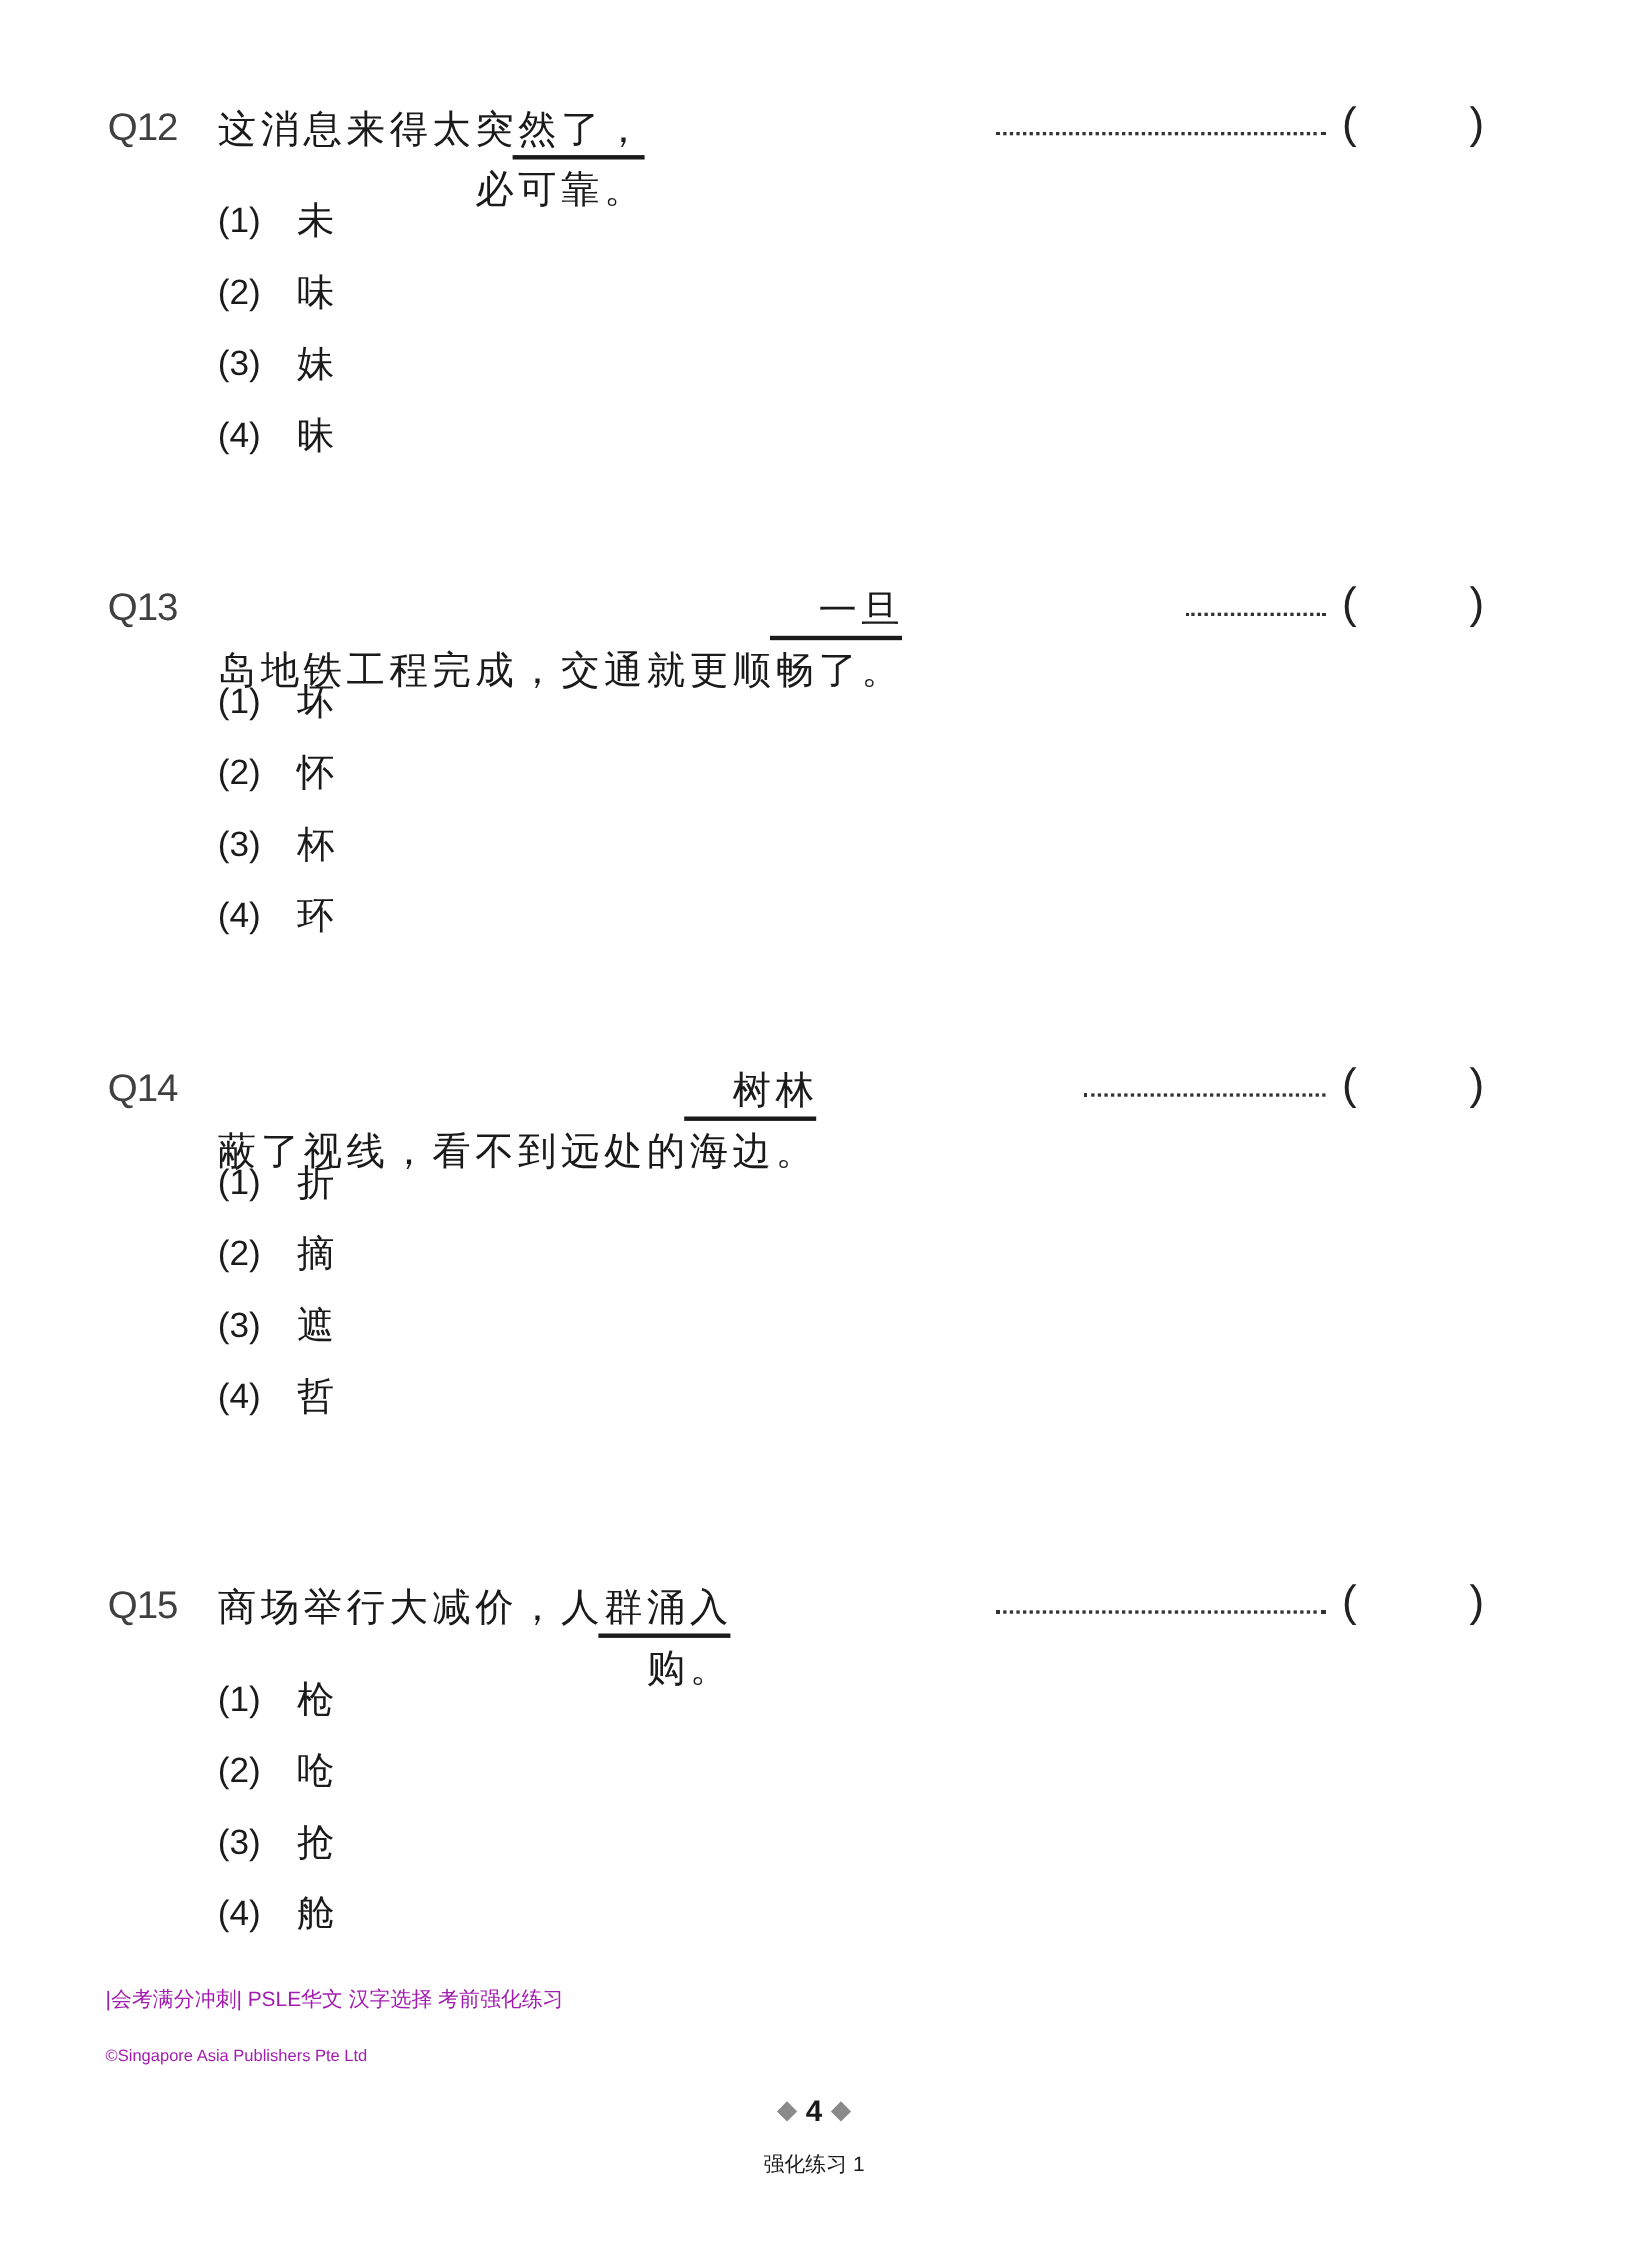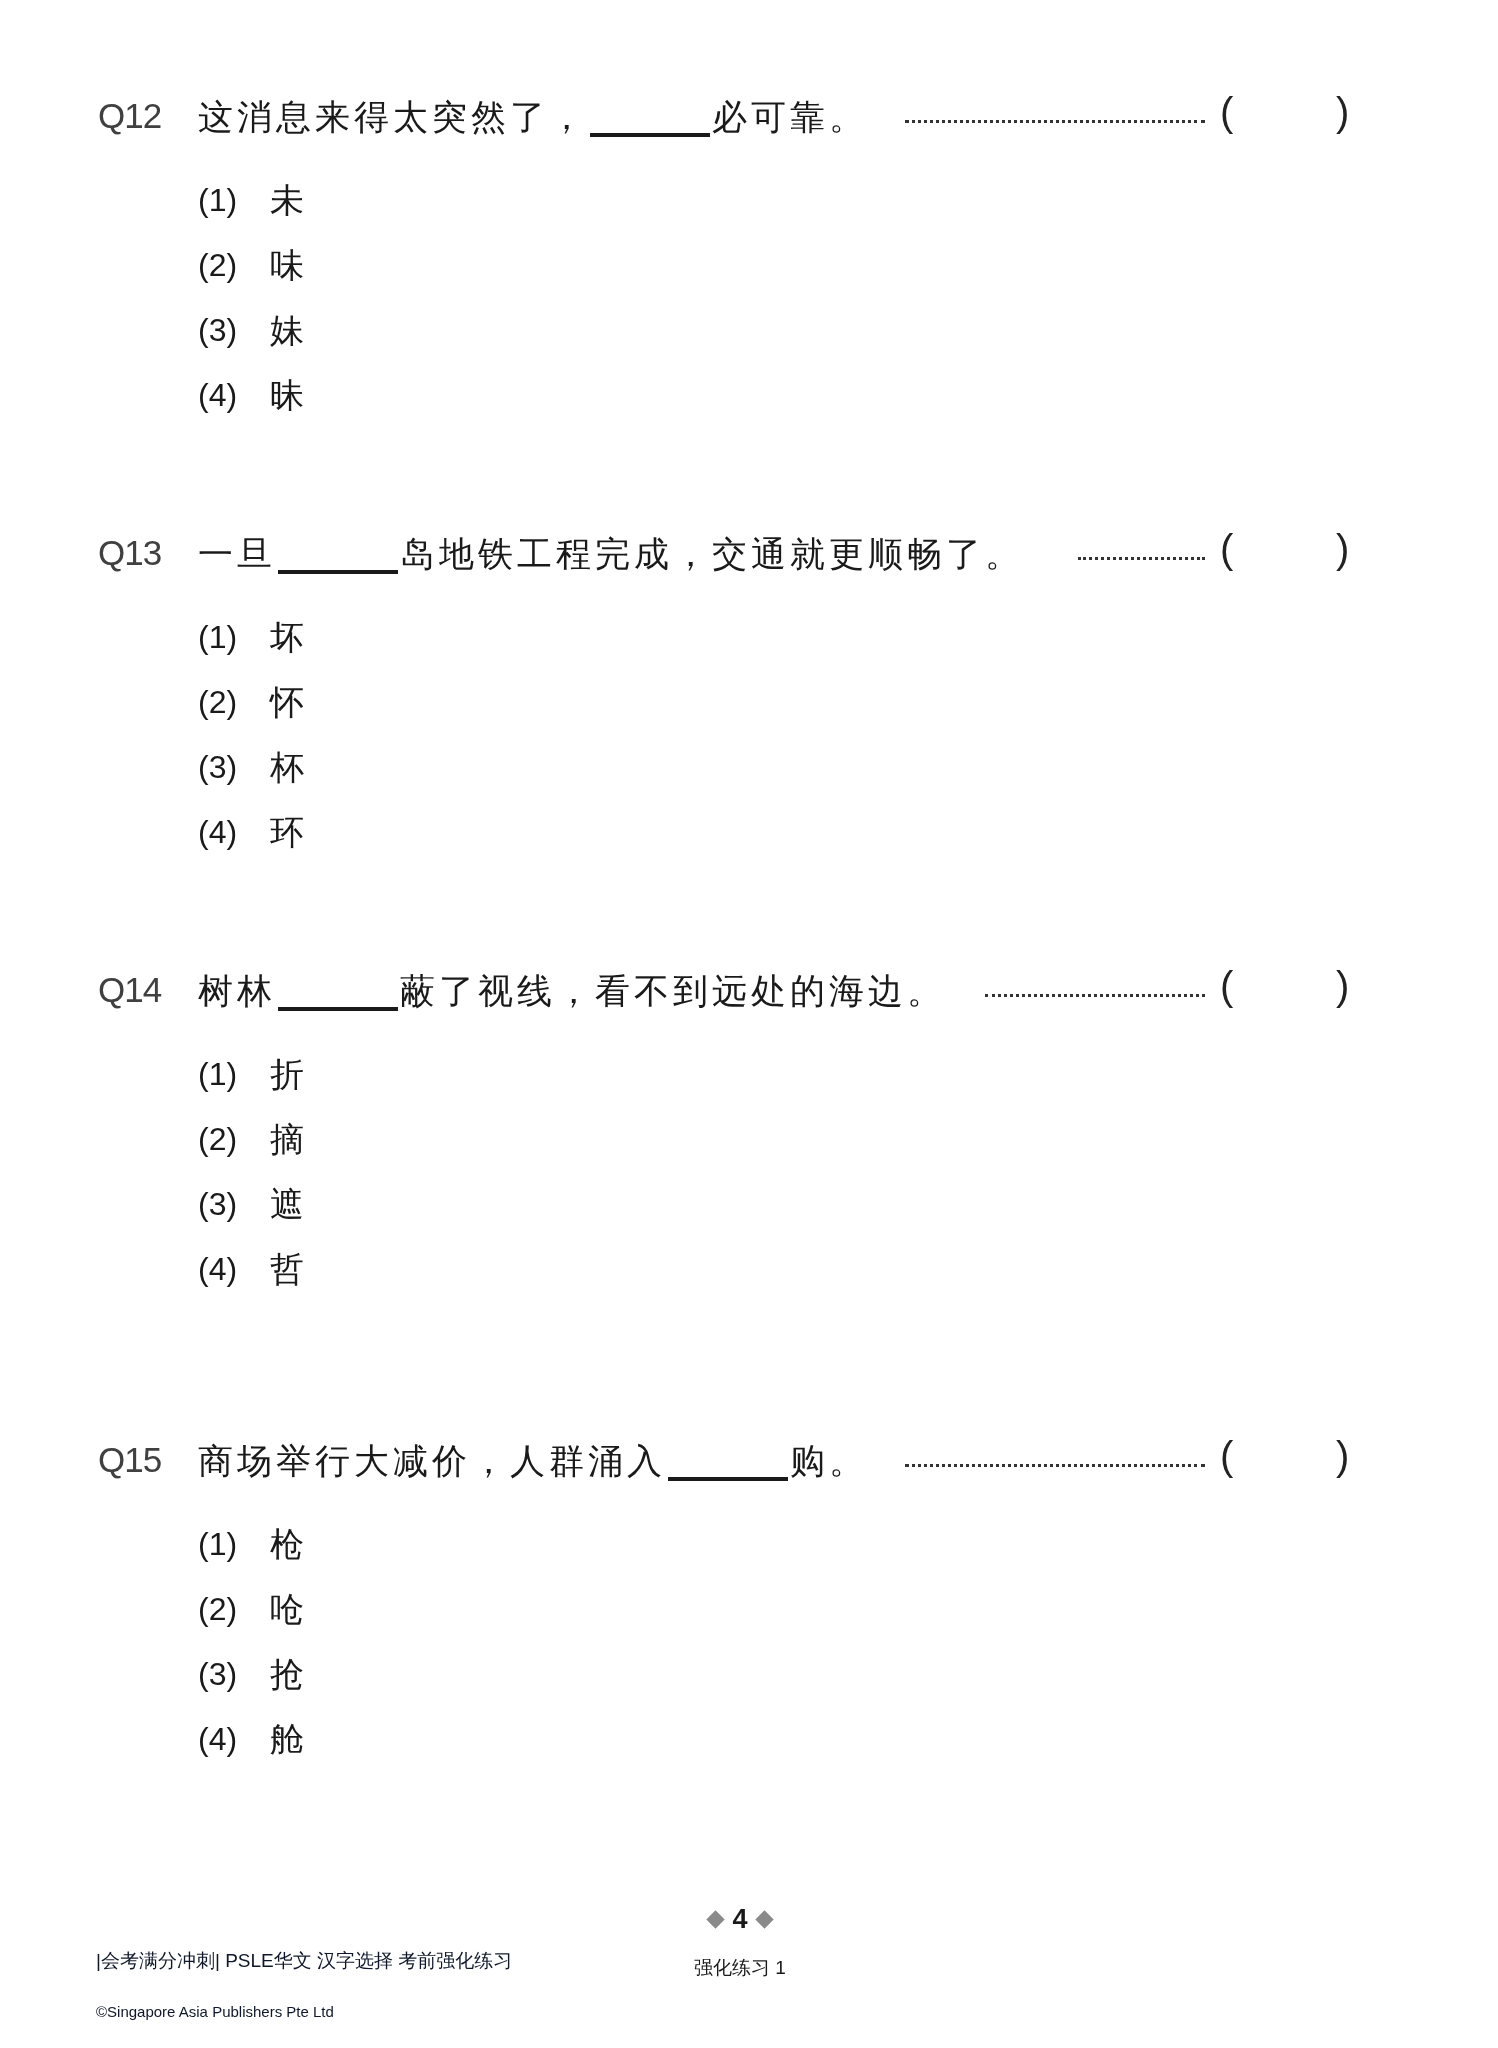--- a/index.html
+++ b/index.html
@@ -2,33 +2,33 @@
 <html><head>
 <meta charset="utf-8">
 <style>
   html, body { margin: 0; padding: 0; background: #ffffff; }
   body { width: 1498px; height: 2048px; position: relative; overflow: hidden; color: #1a1a1a; }
   .page { position: absolute; left: 0; top: 0; width: 1498px; height: 2048px; }
 
   .question { position: absolute; left: 0; width: 1498px; height: 420px; }
   .q-line { position: absolute; left: 0; top: 0; width: 1498px; height: 56px; }
   .q-num { position: absolute; left: 98px; top: 6px; font-family: "Liberation Sans", sans-serif; font-size: 35px; letter-spacing: -1px; color: #404040; }
-  .q-stem { position: absolute; left: 198px; top: 4px; font-family: "DejaVu Serif", serif; font-size: 35px; letter-spacing: 4px; white-space: nowrap; display: flex; align-items: flex-end; color: #1a1a1a; }
+  .q-stem { position: absolute; left: 198px; top: 4px; font-family: "DejaVu Serif", serif; font-size: 35px; letter-spacing: 4px; white-space: nowrap; display: flex; align-items: flex-end; color: #1a1a1a; flex-direction: column; }
   .q-stem .blank { display: inline-block; width: 120px; height: 4px; background: #1a1a1a; margin: 0 2px 4px 2px; }
   .leader { position: absolute; top: 30px; height: 0; border-top: 3px dotted #333; right: 293px; }
   .paren { position: absolute; top: 0px; font-family: "Liberation Sans", sans-serif; font-size: 40px; font-weight: 300; color: #222; }
   .paren.open { left: 1220px; }
   .paren.close { left: 1336px; }
 
   .options { position: absolute; left: 198px; top: 78px; }
   .option { position: relative; height: 65px; display: flex; align-items: center; }
   .opt-num { font-family: "Liberation Sans", sans-serif; font-size: 32px; width: 72px; color: #1a1a1a; }
   .opt-char { font-family: "DejaVu Serif", serif; font-size: 34px; color: #1a1a1a; }
 
-  .footer-left { position: absolute; left: 96px; top: 1949px; font-family: "Liberation Sans", sans-serif; color: #0f172a; }
+  .footer-left { position: absolute; left: 96px; top: 1807px; font-family: "Liberation Sans", sans-serif; color: #a21caf; }
   .footer-left .series { font-size: 19px; line-height: 24px; white-space: nowrap; }
   .footer-left .copyright { font-size: 15px; line-height: 22px; white-space: nowrap; margin-top: 28px; }
   .footer-center { position: absolute; left: 620px; width: 240px; top: 1905px; text-align: center; font-family: "Liberation Sans", sans-serif; color: #1a1a1a; }
   .page-num-row { display: flex; justify-content: center; align-items: center; gap: 10px; height: 28px; }
   .diamond { width: 13px; height: 13px; background: #8a8a8a; transform: rotate(45deg); display: inline-block; }
   .page-num { font-size: 27px; font-weight: bold; }
   .section-label { font-size: 19px; margin-top: 22px; }
 </style>
 </head>
 <body>

